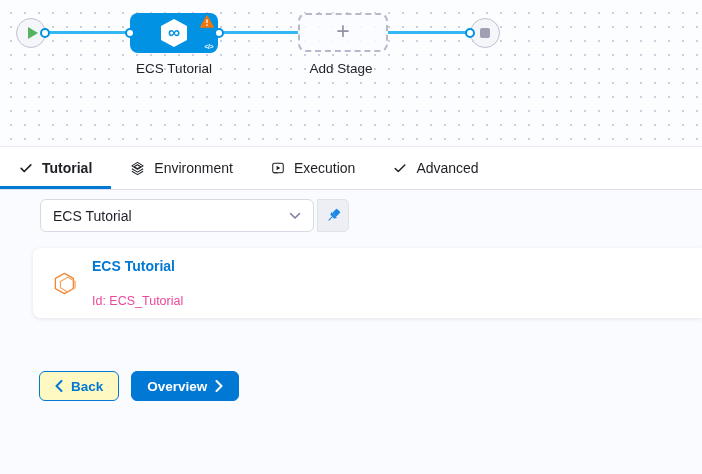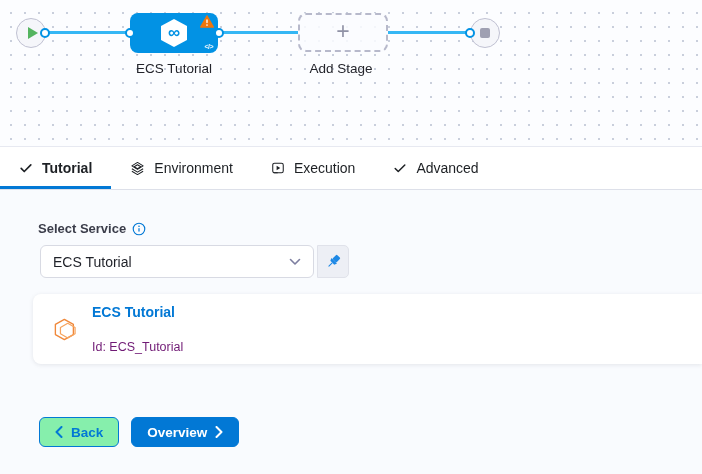--- a/index.html
+++ b/index.html
@@ -57,26 +57,26 @@
   .select-box .value { flex:1; font-size:14px; color:#1f2128; }
   .pin-btn { width:32px; height:33px; margin-left:3px; background:#edeff5;
     border:1px solid #e0e2ea; border-radius:0 5px 5px 0; display:flex;
     align-items:center; justify-content:center; cursor:pointer; }
   .new-service { margin-left:11px; font-size:14px; font-weight:700; color:#0278d5;
     cursor:pointer; text-decoration:none; }
   .card { margin:16px 0 0 33px; height:70px; background:#fff; border-radius:8px 0 0 8px;
     box-shadow:0 1px 4px rgba(96,97,112,.14); display:flex; align-items:center;
     gap:13px; padding-left:19px; cursor:pointer; }
   .card-title { font-size:14px; font-weight:700; color:#0278d5; }
-  .card-id { font-size:12.5px; color:#701a75; margin-top:20px; }
+  .card-id { font-size:12.5px; color:#ec4899; margin-top:20px; }
   .footer { display:flex; gap:12px; margin:53px 0 0 39px; }
   .btn { height:30px; border-radius:6px; font-family:"Liberation Sans",sans-serif;
     font-size:13.5px; font-weight:700; display:inline-flex; align-items:center;
     gap:8px; padding:0 15px; cursor:pointer; }
-  .btn-back { background:#86efac; border:1px solid #0278d5; color:#0278d5; }
+  .btn-back { background:#fef9c3; border:1px solid #0278d5; color:#0278d5; }
   .btn-continue { background:#0278d5; border:1px solid #0278d5; color:#fff; }
 </style>
 </head>
 <body>
 
 <div class="canvas">
   <div class="edge" style="left:45px; width:85px;"></div>
   <div class="edge" style="left:219px; width:79px;"></div>
   <div class="edge" style="left:388px; width:82px;"></div>
 
@@ -140,28 +140,20 @@
   <div class="tab">
     <svg width="14" height="14" viewBox="0 0 16 16">
       <path d="M2.5 8.5 L6 12 L13.5 4.5" stroke="#1d2024" stroke-width="1.7" fill="none" stroke-linecap="round" stroke-linejoin="round"></path>
     </svg>
     <span class="tab-label">Advanced</span>
   </div>
 </div>
 
 <div class="content">
 
-  <div class="field-label-row">
-    <span class="field-label">Select Service</span>
-    <svg width="14" height="14" viewBox="0 0 16 16">
-      <circle cx="8" cy="8" r="6.6" fill="none" stroke="#0278d5" stroke-width="1.3"></circle>
-      <rect x="7.3" y="6.9" width="1.4" height="4.2" rx="0.7" fill="#0278d5"></rect>
-      <circle cx="8" cy="4.9" r="0.95" fill="#0278d5"></circle>
-    </svg>
-  </div>
 
   <div class="select-row">
     <div class="select-box">
       <span class="value">ECS Tutorial</span>
       <svg width="12" height="8" viewBox="0 0 12 8">
         <path d="M1.5 1.5 L6 6 L10.5 1.5" fill="none" stroke="#7d7ea0" stroke-width="1.6" stroke-linecap="round" stroke-linejoin="round"></path>
       </svg>
     </div>
     <div class="pin-btn">
       <svg width="17" height="17" viewBox="0 0 16 16">

